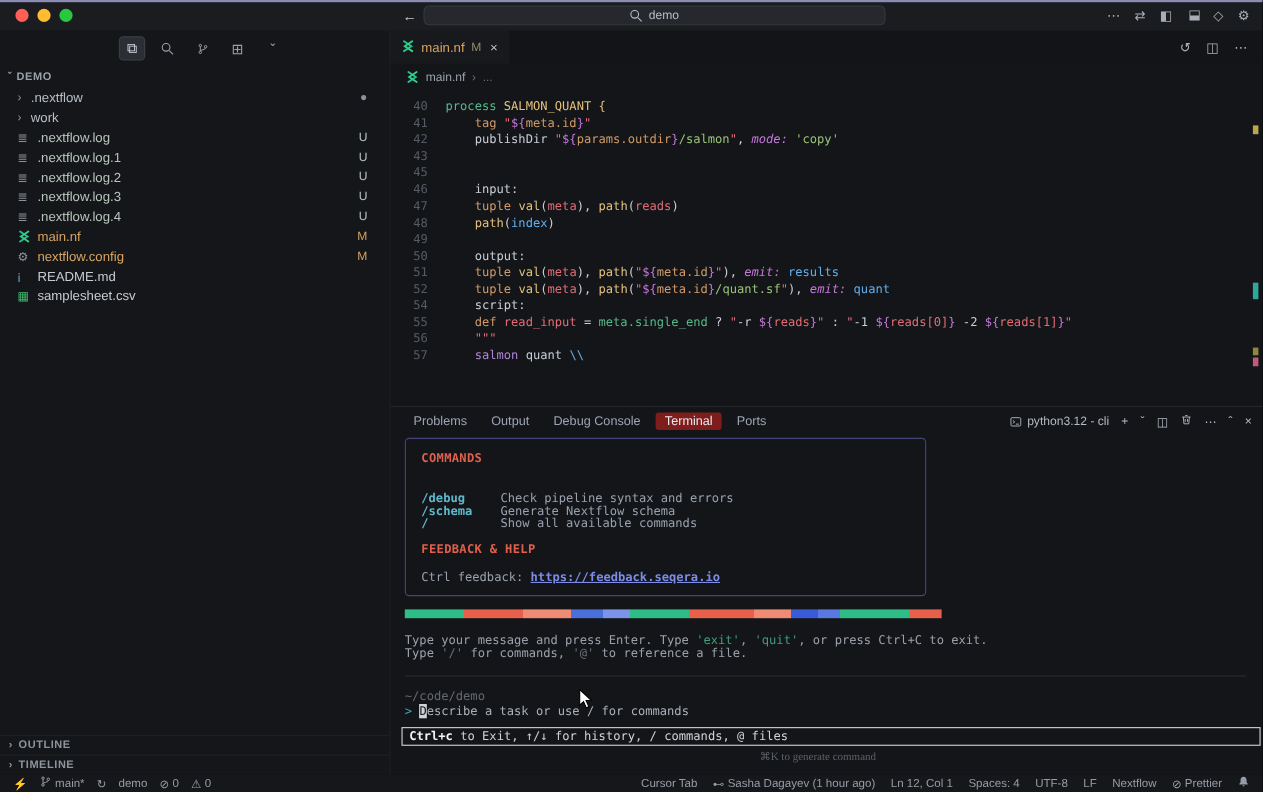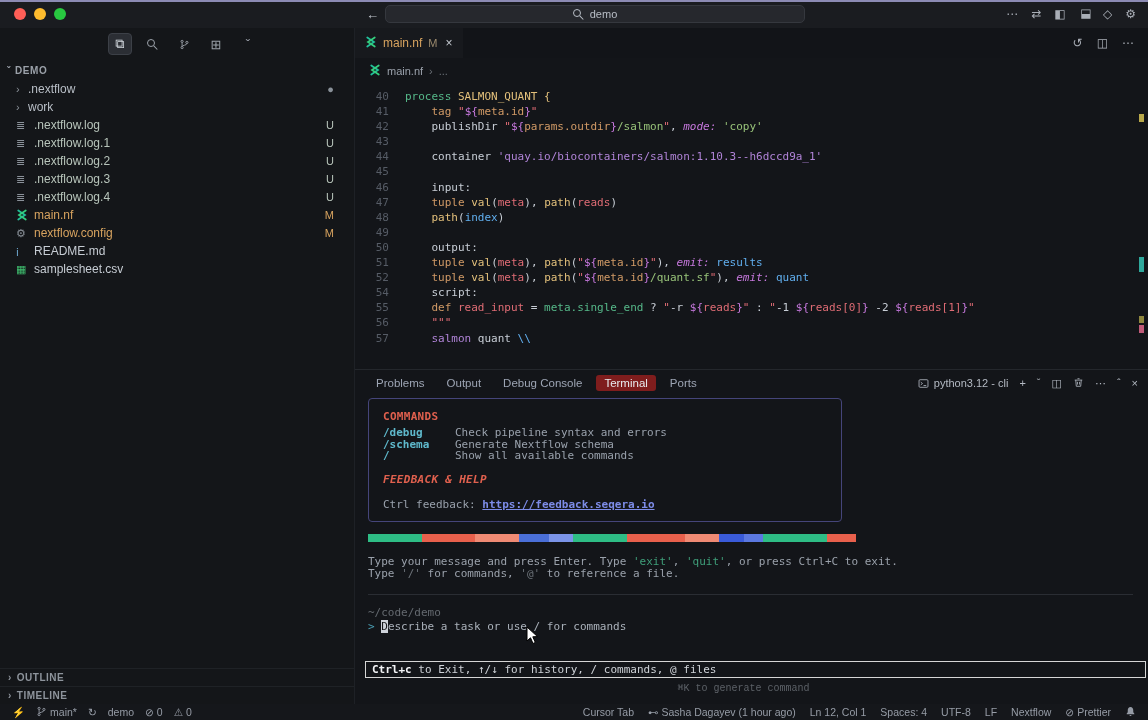--- a/index.html
+++ b/index.html
@@ -70,41 +70,41 @@
   .panel-head{height:26px;display:flex;align-items:center;padding:0 10px 0 13px;font-size:11.5px;}
   .ptabs{display:flex;gap:6px;}
   .ptab{padding:2px 8px;border-radius:3px;color:#9da5b4;}
   .ptab.active{background:#7f1d1d;color:#e8eaed;}
   .panel-right{margin-left:auto;display:flex;align-items:center;gap:11px;color:#b4bac3;font-size:11px;}
   .panel-right .shell{display:flex;align-items:center;gap:5px;}
   .term{flex:1;position:relative;font-family:"DejaVu Sans Mono",monospace;font-size:11px;
         padding:2px 2px 0 13px;color:#c0c6cf;}
   .term-box{width:474px;border:1px solid #45457a;border-radius:4px;padding:11px 10px 10px 14px;}
   .t-title{color:#e0604e;font-weight:bold;letter-spacing:.3px;}
-  .cmd-rows{margin-top:4px;}
+  .cmd-rows{margin-top:24px;}
   .cmd-row{display:flex;line-height:11.7px;}
   .cmd-row .t-cmd{width:72px;color:#5fb9cc;font-weight:bold;}
   .cmd-row .t-desc{color:#99a1ac;}
-  .t-feed{margin-top:11px;font-style:italic;}
+  .t-feed{margin-top:11px;}
   .t-share{margin-top:12px;color:#99a1ac;}
   .t-link{color:#7d8ce8;text-decoration:underline;font-weight:bold;}
   .term-bar{height:8px;width:488px;margin-top:12px;}
   .term-hints{margin-top:14px;line-height:12px;}
   .t-dim{color:#9aa1ab}.t-green{color:#3f9f7a}.t-q{color:#6c7279}
   .term-div{margin-top:14px;border-top:1px solid #2a2d33;width:calc(100% - 13px);}
   .t-cwd{margin-top:12px;color:#64696f;line-height:12px;}
   .t-promptline{margin-top:1px;line-height:13px;}
   .t-prompt{color:#4b9fb5;}
   .t-ph{color:#aab1ba;}
   .cursor-block{background:#cfd3da;color:#15171a;}
   .term-footer{position:absolute;left:10px;right:2px;bottom:26px;border:1px solid #d6d6d6;
                padding:1px 6px;color:#cfd3d8;white-space:nowrap;overflow:hidden;}
   .term-footer b{color:#f2f3f5;}
   .term-gen{position:absolute;bottom:10px;left:0;right:16px;text-align:center;color:#5c6167;font-size:10px;
-            font-family:Liberation Mono, monospace;}
+            font-family:Liberation Serif, serif;}
 
   
   .statusbar{height:16px;background:#15171b;display:flex;align-items:center;padding:0 12px;
              font-size:10.5px;color:#969ca6;}
   .sb-left{display:flex;gap:11px;align-items:center;}
   .sb-right{margin-left:auto;display:flex;gap:14px;}
   .sb-item{display:flex;align-items:center;gap:3px;white-space:nowrap;}
 
   
   .i-search{position:relative;width:11px;height:11px;display:inline-block;}
@@ -262,21 +262,20 @@
             </svg></span>
         <span>main.nf</span>
         <span style="color:#6b7077">›</span>
         <span style="color:#6b7077">...</span>
       </div>
       <div class="code" id="code">
           <div class="code-line"><span class="ln">40</span><span class="ct"><span class="s-kw">process </span><span class="s-ty">SALMON_QUANT</span><span class="s-ty"> {</span></span></div>
           <div class="code-line"><span class="ln">41</span><span class="ct"><span class="s-pl">    </span><span class="s-or">tag</span><span class="s-pl"> </span><span class="s-sq">"</span><span class="s-in">${</span><span class="s-or">meta.id</span><span class="s-in">}</span><span class="s-sq">"</span></span></div>
           <div class="code-line"><span class="ln">42</span><span class="ct"><span class="s-pl">    </span><span class="s-pl">publishDir</span><span class="s-pl"> </span><span class="s-sq">"</span><span class="s-in">${</span><span class="s-or">params.outdir</span><span class="s-in">}</span><span class="s-st">/salmon</span><span class="s-sq">"</span><span class="s-pl">, </span><span class="s-it">mode:</span><span class="s-pl"> </span><span class="s-st">'copy'</span></span></div>
           <div class="code-line"><span class="ln">43</span><span class="ct"></span></div>
-          <div class="code-line"><span class="ln">44</span><span class="ct"><span class="s-pl">    </span><span class="s-pl">container</span><span class="s-pl"> </span><span class="s-pu">'quay.io/biocontainers/salmon:1.10.3--h6dccd9a_1'</span></span></div>
           <div class="code-line"><span class="ln">45</span><span class="ct"></span></div>
           <div class="code-line"><span class="ln">46</span><span class="ct"><span class="s-pl">    </span><span class="s-pl">input:</span></span></div>
           <div class="code-line"><span class="ln">47</span><span class="ct"><span class="s-pl">    </span><span class="s-or">tuple</span><span class="s-pl"> </span><span class="s-ty">val</span><span class="s-pl">(</span><span class="s-va">meta</span><span class="s-pl">)</span><span class="s-pl">, </span><span class="s-ty">path</span><span class="s-pl">(</span><span class="s-va">reads</span><span class="s-pl">)</span></span></div>
           <div class="code-line"><span class="ln">48</span><span class="ct"><span class="s-pl">    </span><span class="s-ty">path</span><span class="s-pl">(</span><span class="s-bl">index</span><span class="s-pl">)</span></span></div>
           <div class="code-line"><span class="ln">49</span><span class="ct"></span></div>
           <div class="code-line"><span class="ln">50</span><span class="ct"><span class="s-pl">    </span><span class="s-pl">output:</span></span></div>
           <div class="code-line"><span class="ln">51</span><span class="ct"><span class="s-pl">    </span><span class="s-or">tuple</span><span class="s-pl"> </span><span class="s-ty">val</span><span class="s-pl">(</span><span class="s-va">meta</span><span class="s-pl">)</span><span class="s-pl">, </span><span class="s-ty">path</span><span class="s-pl">(</span><span class="s-sq">"</span><span class="s-in">${</span><span class="s-or">meta.id</span><span class="s-in">}</span><span class="s-sq">"</span><span class="s-pl">)</span><span class="s-pl">, </span><span class="s-it">emit:</span><span class="s-pl"> </span><span class="s-bl">results</span></span></div>
           <div class="code-line"><span class="ln">52</span><span class="ct"><span class="s-pl">    </span><span class="s-or">tuple</span><span class="s-pl"> </span><span class="s-ty">val</span><span class="s-pl">(</span><span class="s-va">meta</span><span class="s-pl">)</span><span class="s-pl">, </span><span class="s-ty">path</span><span class="s-pl">(</span><span class="s-sq">"</span><span class="s-in">${</span><span class="s-or">meta.id</span><span class="s-in">}</span><span class="s-st">/quant.sf</span><span class="s-sq">"</span><span class="s-pl">)</span><span class="s-pl">, </span><span class="s-it">emit:</span><span class="s-pl"> </span><span class="s-bl">quant</span></span></div>
           <div class="code-line"><span class="ln">54</span><span class="ct"><span class="s-pl">    </span><span class="s-pl">script:</span></span></div>
           <div class="code-line"><span class="ln">55</span><span class="ct"><span class="s-pl">    </span><span class="s-or">def</span><span class="s-pl"> </span><span class="s-va">read_input</span><span class="s-pl"> = </span><span class="s-kw">meta.single_end</span><span class="s-pl"> ? </span><span class="s-sq">"</span><span class="s-pl">-r </span><span class="s-in">${</span><span class="s-va">reads</span><span class="s-in">}</span><span class="s-sq">"</span><span class="s-pl"> : </span><span class="s-sq">"</span><span class="s-pl">-1 </span><span class="s-in">${</span><span class="s-va">reads[0]</span><span class="s-in">}</span><span class="s-pl"> -2 </span><span class="s-in">${</span><span class="s-va">reads[1]</span><span class="s-in">}</span><span class="s-sq">"</span></span></div>

